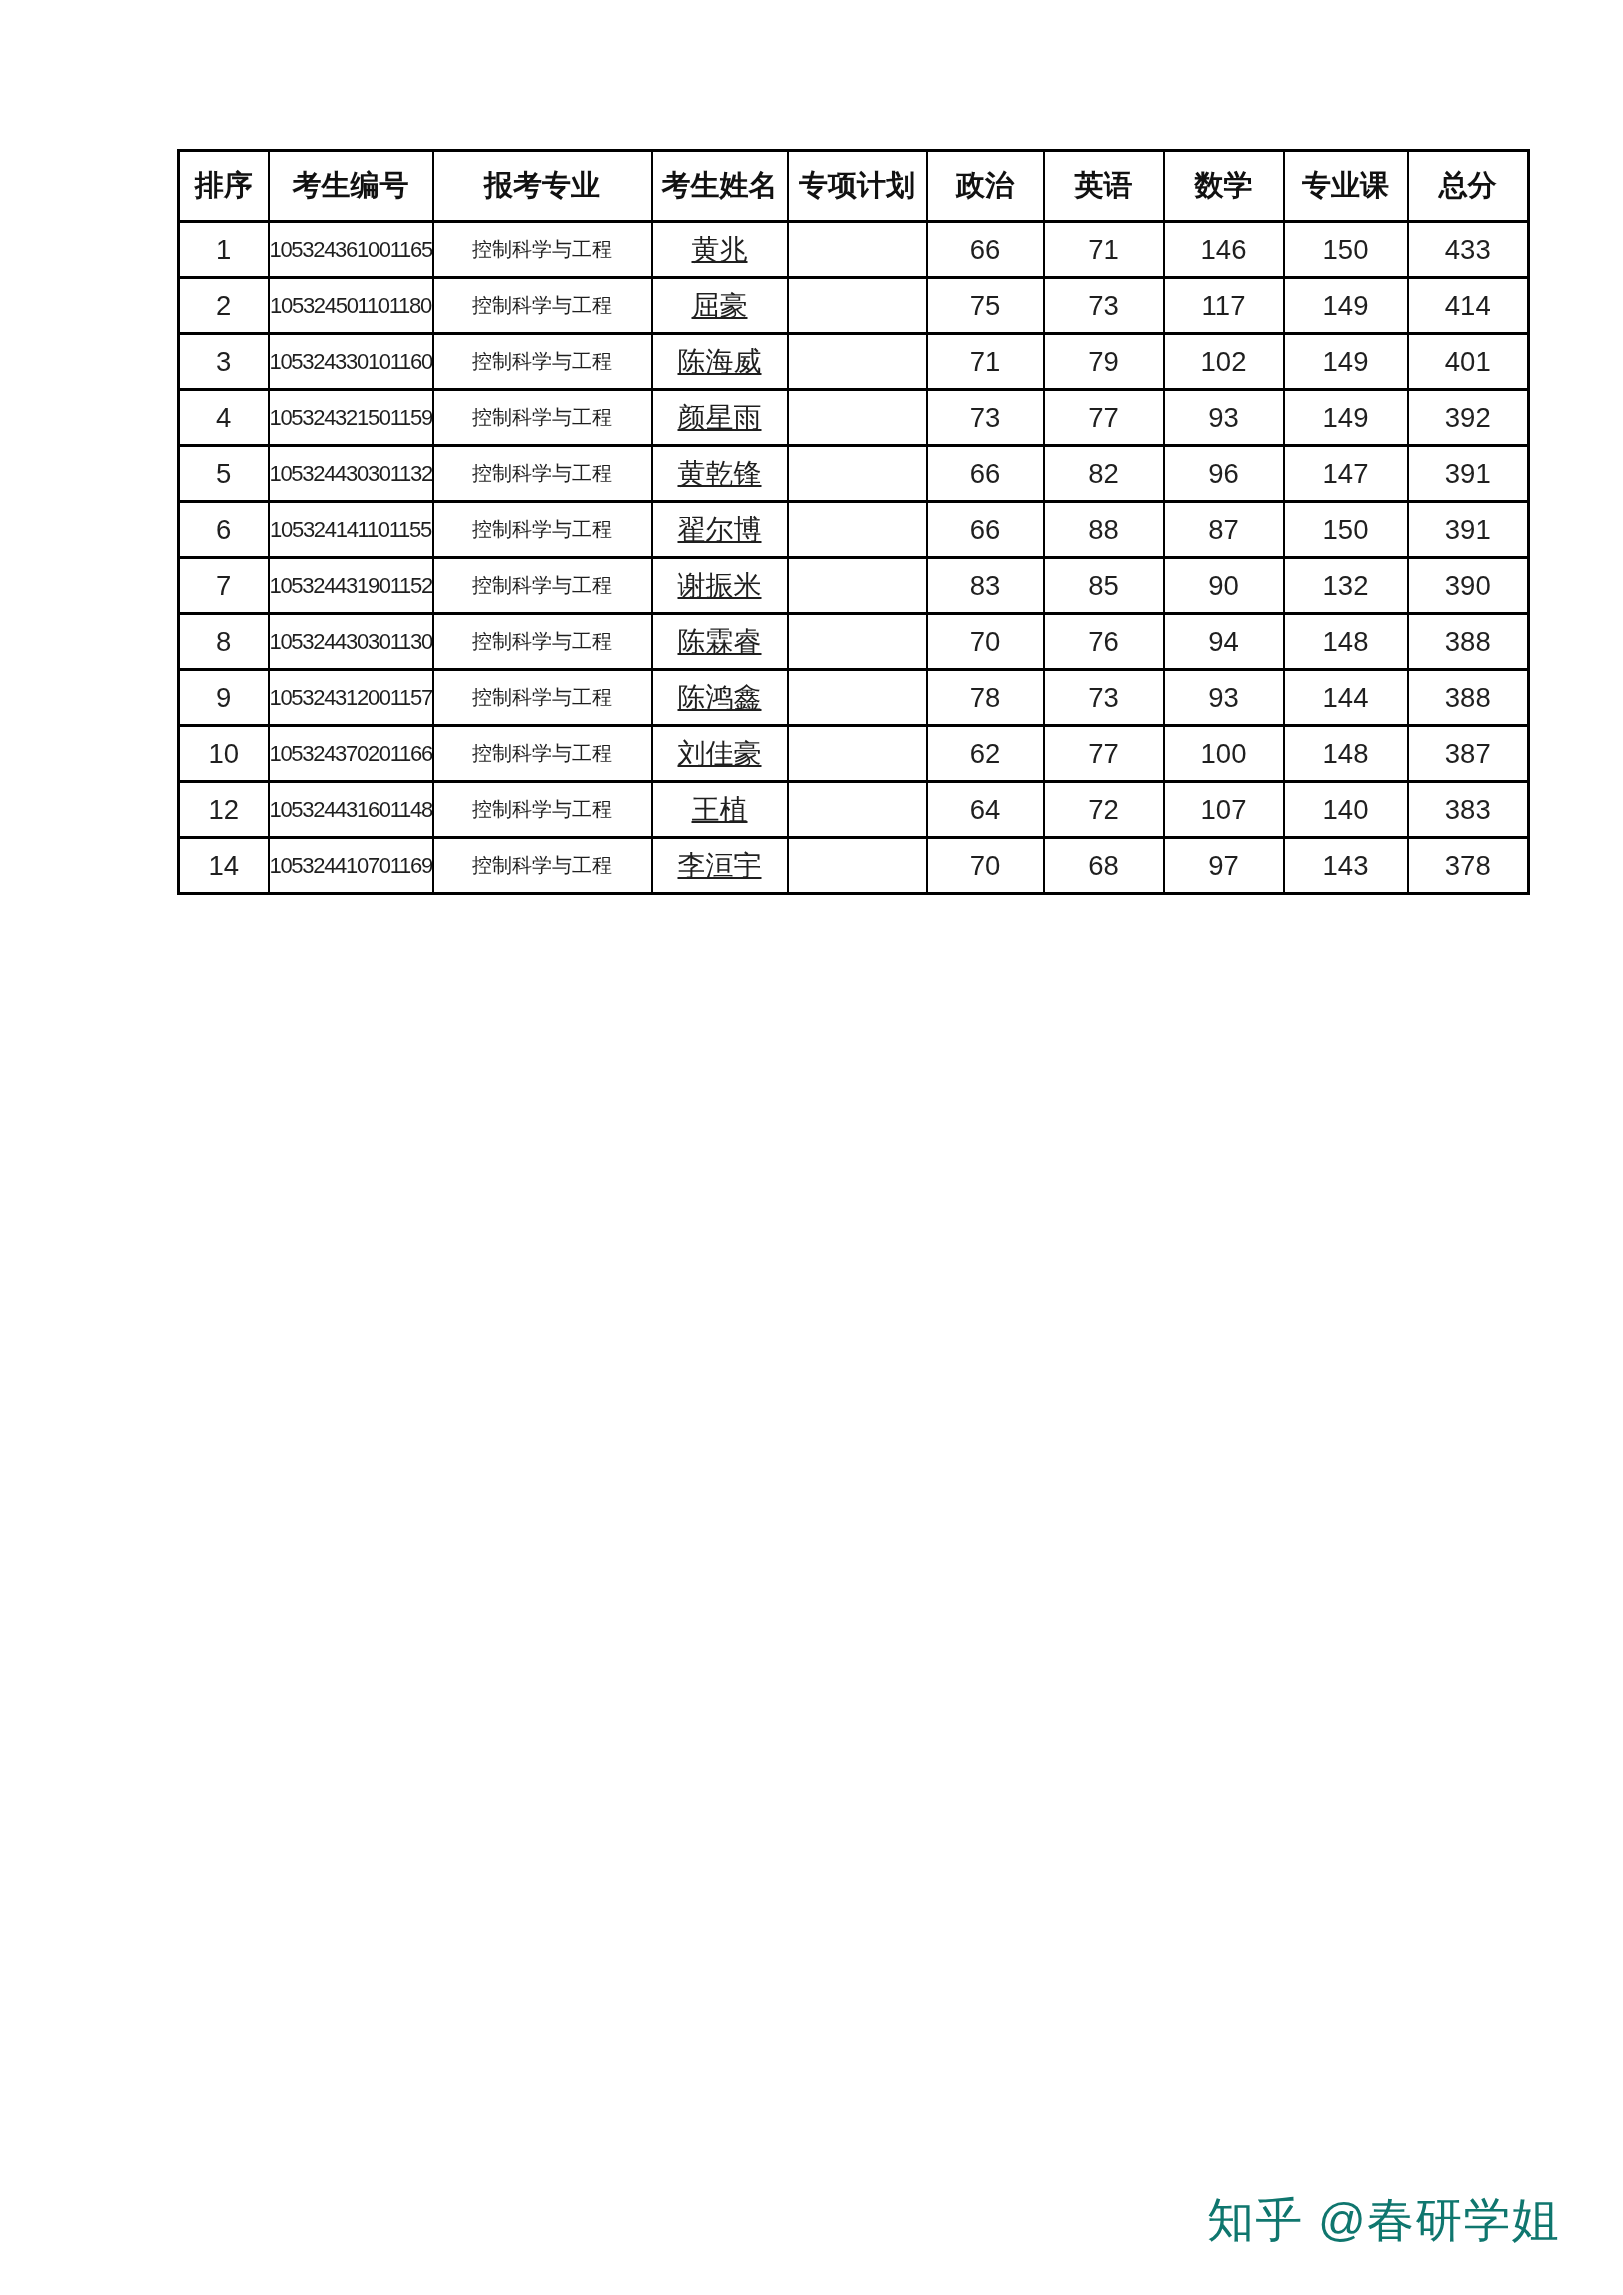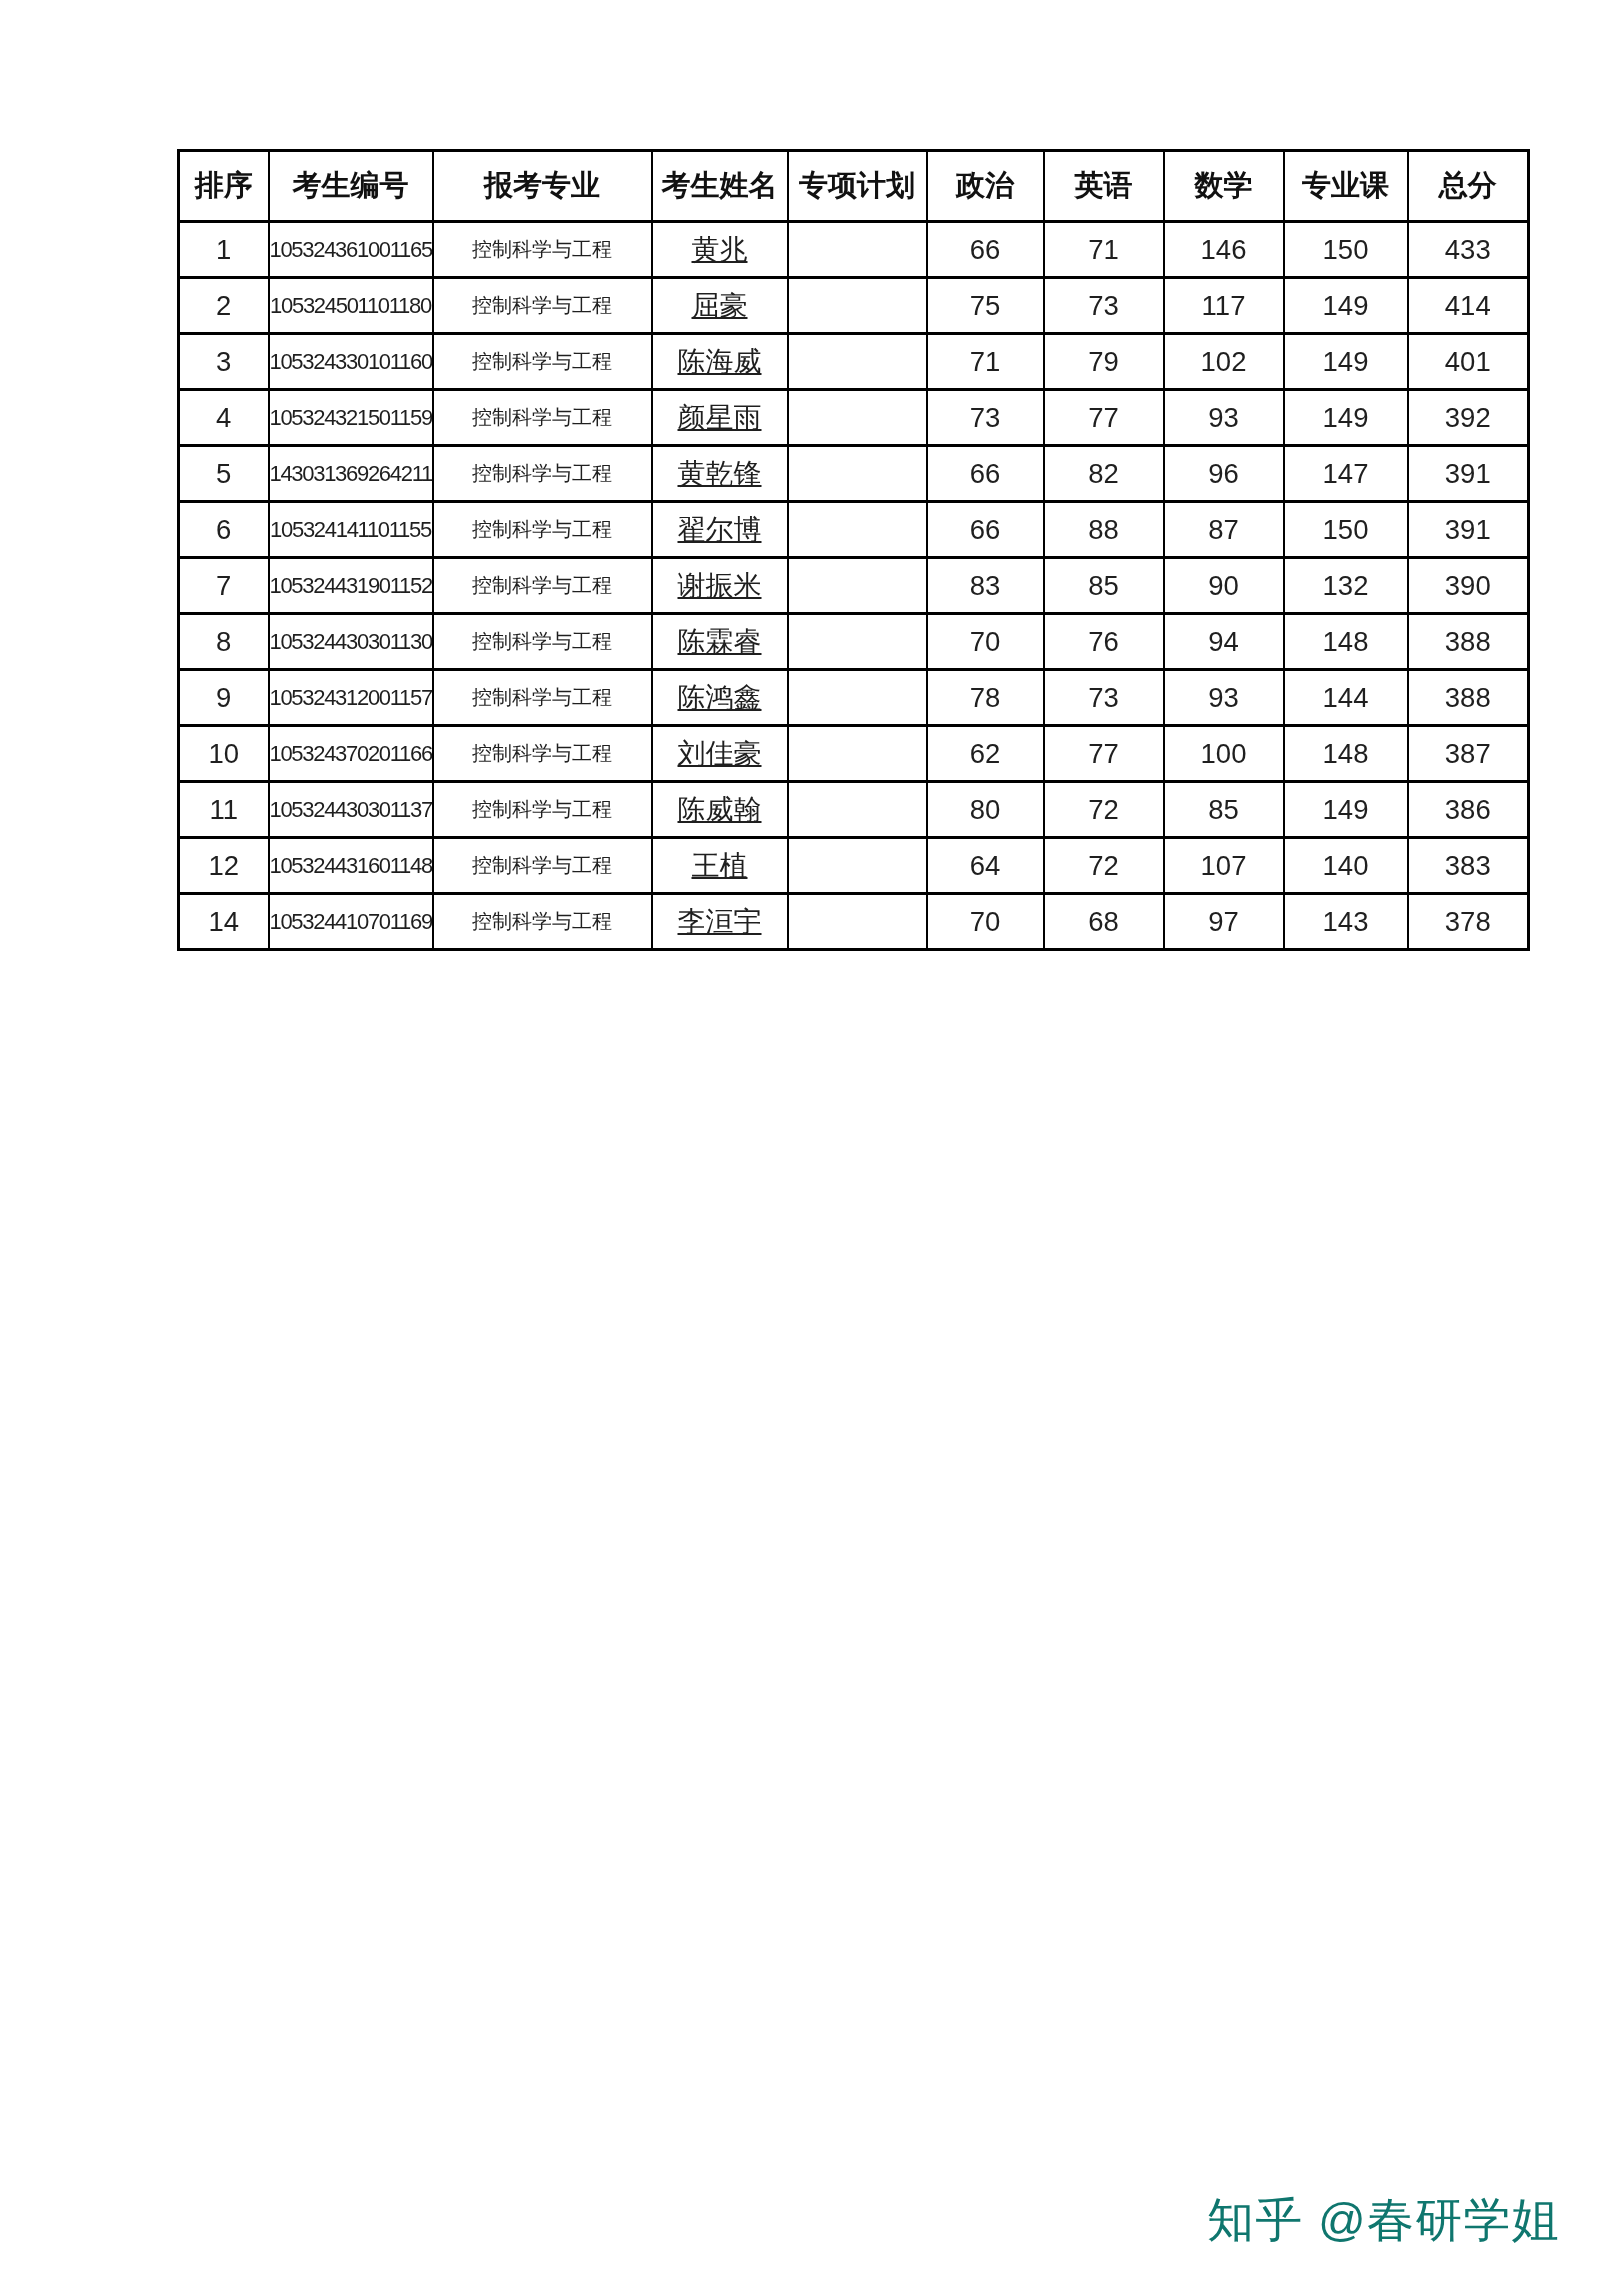--- a/index.html
+++ b/index.html
@@ -157,21 +157,21 @@
           <td class="c-name">颜星雨</td>
           <td class="c-plan"></td>
           <td class="c-score">73</td>
           <td class="c-score">77</td>
           <td class="c-score">93</td>
           <td class="c-score">149</td>
           <td class="c-score">392</td>
         </tr>
         <tr>
           <td class="c-rank">5</td>
-          <td class="c-id">143031369264211</td>
+          <td class="c-id">105324430301132</td>
           <td class="c-major">控制科学与工程</td>
           <td class="c-name">黄乾锋</td>
           <td class="c-plan"></td>
           <td class="c-score">66</td>
           <td class="c-score">82</td>
           <td class="c-score">96</td>
           <td class="c-score">147</td>
           <td class="c-score">391</td>
         </tr>
         <tr>
@@ -228,32 +228,20 @@
           <td class="c-major">控制科学与工程</td>
           <td class="c-name">刘佳豪</td>
           <td class="c-plan"></td>
           <td class="c-score">62</td>
           <td class="c-score">77</td>
           <td class="c-score">100</td>
           <td class="c-score">148</td>
           <td class="c-score">387</td>
         </tr>
         <tr>
-          <td class="c-rank">11</td>
-          <td class="c-id">105324430301137</td>
-          <td class="c-major">控制科学与工程</td>
-          <td class="c-name">陈威翰</td>
-          <td class="c-plan"></td>
-          <td class="c-score">80</td>
-          <td class="c-score">72</td>
-          <td class="c-score">85</td>
-          <td class="c-score">149</td>
-          <td class="c-score">386</td>
-        </tr>
-        <tr>
           <td class="c-rank">12</td>
           <td class="c-id">105324431601148</td>
           <td class="c-major">控制科学与工程</td>
           <td class="c-name">王植</td>
           <td class="c-plan"></td>
           <td class="c-score">64</td>
           <td class="c-score">72</td>
           <td class="c-score">107</td>
           <td class="c-score">140</td>
           <td class="c-score">383</td>

